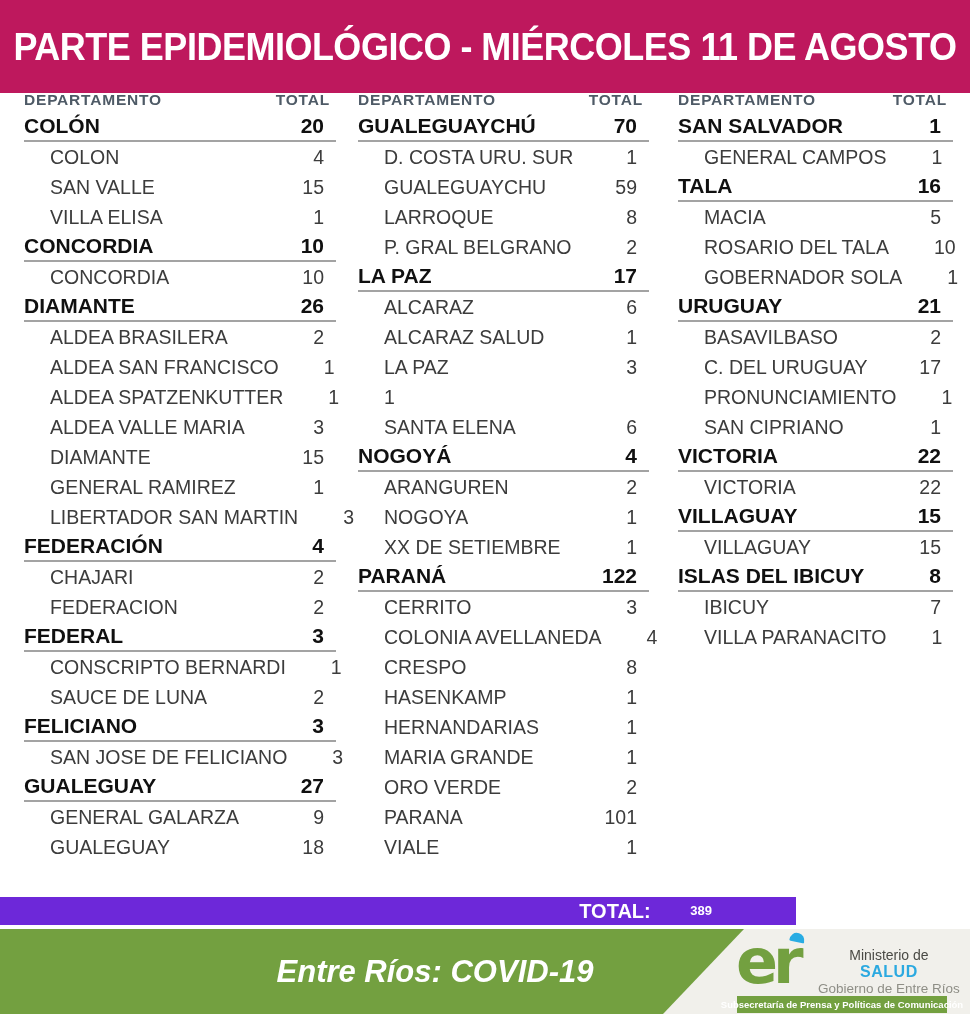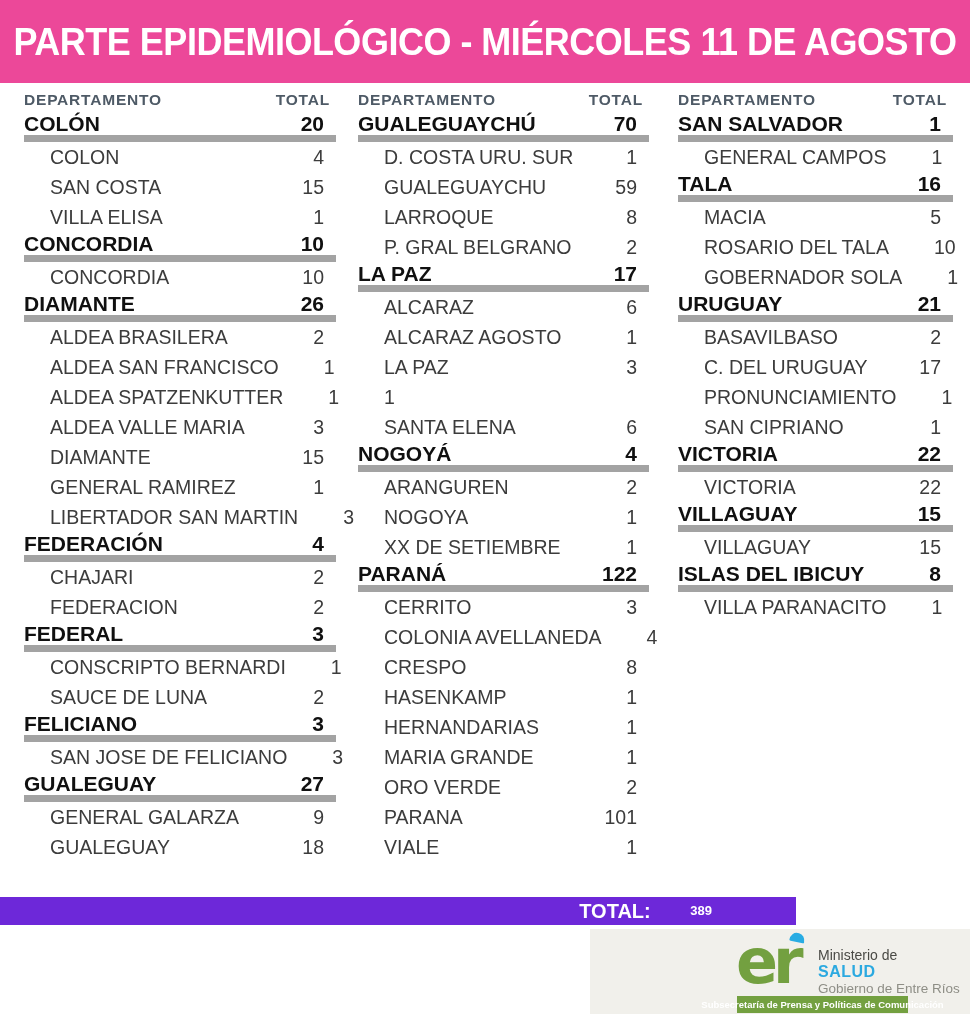--- a/index.html
+++ b/index.html
@@ -3,42 +3,42 @@
 <meta charset="utf-8">
 <style>
   html,body { margin:0; padding:0; background:#fff; }
   .page {
     position:relative; width:970px; height:1024px; background:#ffffff;
     font-family:"Liberation Sans", sans-serif; overflow:hidden;
   }
 
   
   .titlebar {
-    position:absolute; left:0; top:0; width:970px; height:83px;
-    background:#ec4899; display:flex; align-items:center; justify-content:center;
+    position:absolute; left:0; top:0; width:970px; height:93px;
+    background:#be185d; display:flex; align-items:center; justify-content:center;
   }
   .titlebar .title {
     color:#ffffff; font-size:36px; font-weight:bold; letter-spacing:-0.5px;
     transform:scaleY(1.08); white-space:nowrap;
   }
 
   
   .table { position:absolute; left:24px; top:88px; display:flex; }
   .col   { display:flex; flex-direction:column; }
   .col-0 { width:312px; margin-right:22px; }
   .col-1 { width:291px; margin-right:29px; }
   .col-2 { width:275px; }
   .colhead {
     display:flex; justify-content:space-between; align-items:center;
     height:24px; font-size:15.5px; font-weight:bold; color:#4E5A66;
     letter-spacing:0.8px; padding-right:6px;
   }
   .grp {
     display:flex; justify-content:space-between; align-items:center;
-    height:30px; box-sizing:border-box; border-bottom:7px solid #a3a3a3;
+    height:30px; box-sizing:border-box; border-bottom:2px solid #a3a3a3;
     font-weight:bold; font-size:21px; color:#101010; white-space:nowrap;
   }
   .loc {
     display:flex; justify-content:space-between; align-items:center;
     height:30px; box-sizing:border-box; padding-left:26px;
     font-size:19.5px; color:#3C3C3C; white-space:nowrap;gap:45px;
   }
   .grp .v, .loc .v { padding-right:12px; }
 
   
@@ -75,26 +75,26 @@
   .er-logo {
     position:absolute; left:146px; top:-4px; color:#73A040;
     font-size:62px; font-weight:bold; letter-spacing:-5px;
     font-family:"DejaVu Sans", sans-serif;
   }
   .er-dot {
     position:absolute; left:200px; top:4px; width:15px; height:9px;
     background:#29ACE3; border-radius:50% 50% 10% 10% / 100% 100% 10% 10%;
     transform:rotate(12deg);
   }
-  .ministry { position:absolute; left:228px; top:18px; line-height:1.15; }
+  .ministry { position:absolute; left:228px; top:18px; line-height:1.15;text-align:center; }
   .ministry .m1 { font-size:14px;  color:#4A4A45; }
   .ministry .m2 { font-size:16px;  color:#2BA9E0; font-weight:bold; letter-spacing:0.5px; }
   .ministry .m3 { font-size:13.5px; color:#8E8E86; }
   .subsec-badge {
-    position:absolute; left:147px; top:67px; width:171px; height:17px;
+    position:absolute; left:147px; top:67px; width:210px; height:17px;
     background:#73A040; color:#ffffff; font-size:9.5px; font-weight:bold;
     display:flex; align-items:center; justify-content:center; white-space:nowrap;
   }
 </style>
 </head>
 <body>
 
 <div class="page">
 
   <div class="titlebar">
@@ -110,21 +110,21 @@
       <div class="rows">
           <div class="grp">
             <span>COLÓN</span>
             <span class="v">20</span>
           </div>
           <div class="loc">
             <span>COLON</span>
             <span class="v">4</span>
           </div>
           <div class="loc">
-            <span>SAN COSTA</span>
+            <span>SAN VALLE</span>
             <span class="v">15</span>
           </div>
           <div class="loc">
             <span>VILLA ELISA</span>
             <span class="v">1</span>
           </div>
           <div class="grp">
             <span>CONCORDIA</span>
             <span class="v">10</span>
           </div>
@@ -238,21 +238,21 @@
           </div>
           <div class="grp">
             <span>LA PAZ</span>
             <span class="v">17</span>
           </div>
           <div class="loc">
             <span>ALCARAZ</span>
             <span class="v">6</span>
           </div>
           <div class="loc">
-            <span>ALCARAZ AGOSTO</span>
+            <span>ALCARAZ SALUD</span>
             <span class="v">1</span>
           </div>
           <div class="loc">
             <span>LA PAZ</span>
             <span class="v">3</span>
           </div>
           <div class="loc">
             <span class="v">1</span>
           </div>
           <div class="loc">
@@ -379,20 +379,24 @@
             <span>VILLAGUAY</span>
             <span class="v">15</span>
           </div>
           <div class="loc">
             <span>VILLAGUAY</span>
             <span class="v">15</span>
           </div>
           <div class="grp">
             <span>ISLAS DEL IBICUY</span>
             <span class="v">8</span>
+          </div>
+          <div class="loc">
+            <span>IBICUY</span>
+            <span class="v">7</span>
           </div>
           <div class="loc">
             <span>VILLA PARANACITO</span>
             <span class="v">1</span>
           </div>
         </div>
     </div>
   </div>
 
   <div class="totalbar">
@@ -404,15 +408,18 @@
     <div class="logo-panel">
       <span class="er-logo">er</span>
       <span class="er-dot"></span>
       <div class="ministry">
         <div class="m1">Ministerio de</div>
         <div class="m2">SALUD</div>
         <div class="m3">Gobierno de Entre Ríos</div>
       </div>
       <div class="subsec-badge">Subsecretaría de Prensa y Políticas de Comunicación</div>
     </div>
+    <div class="green-banner">
+      <div class="banner-text">Entre Ríos: COVID-19</div>
+    </div>
   </div>
 
 </div>
 
 </body></html>

